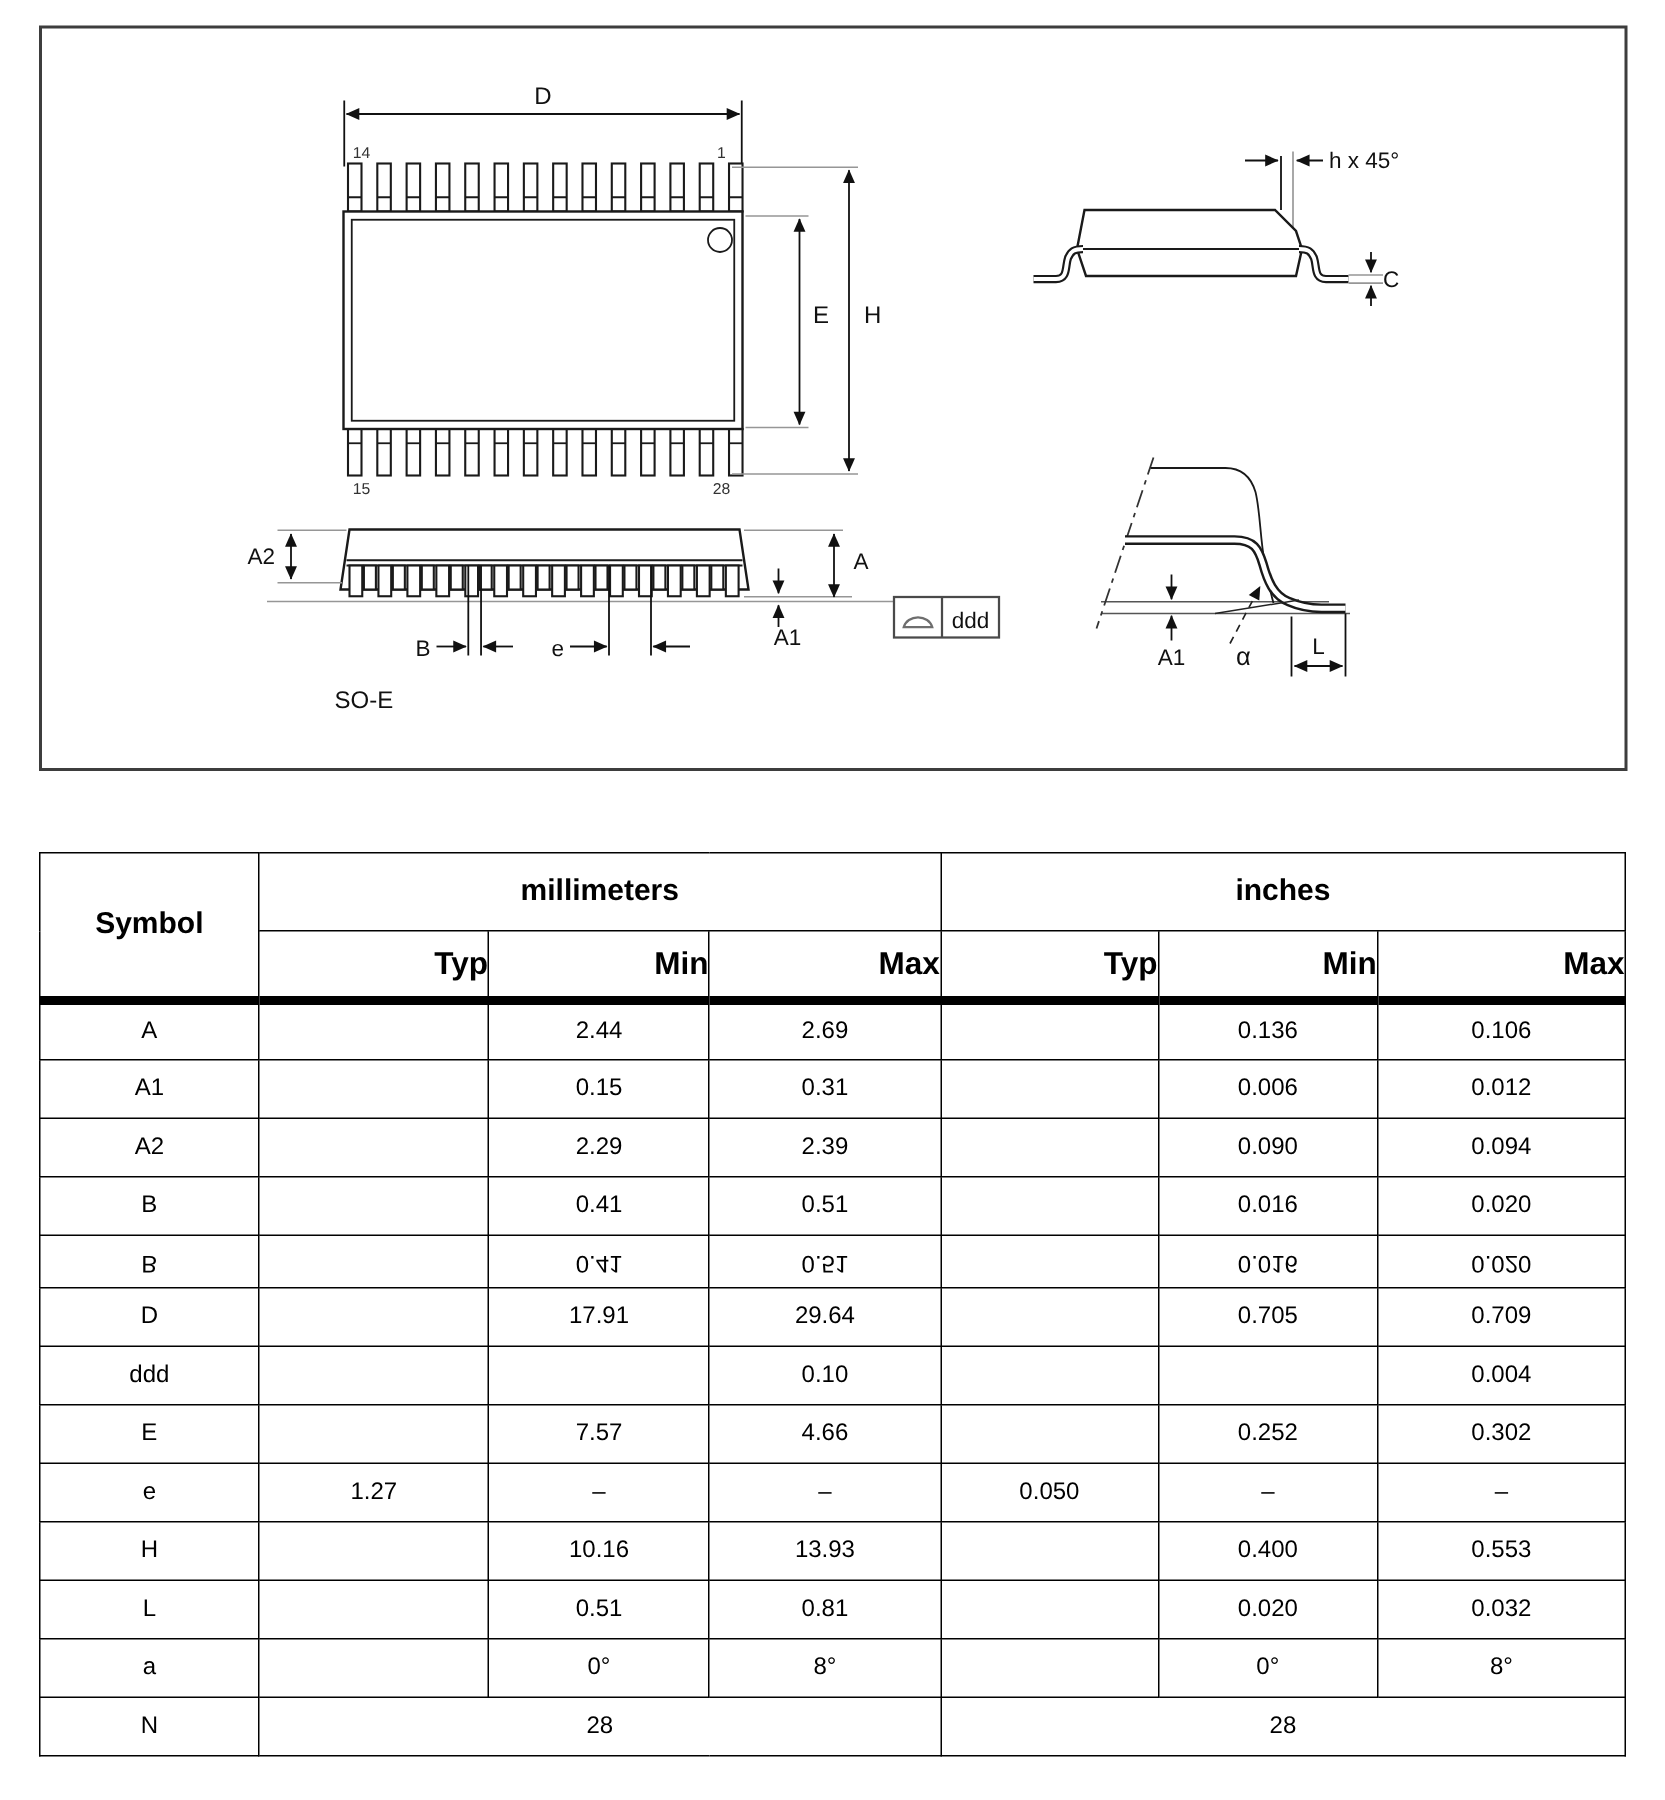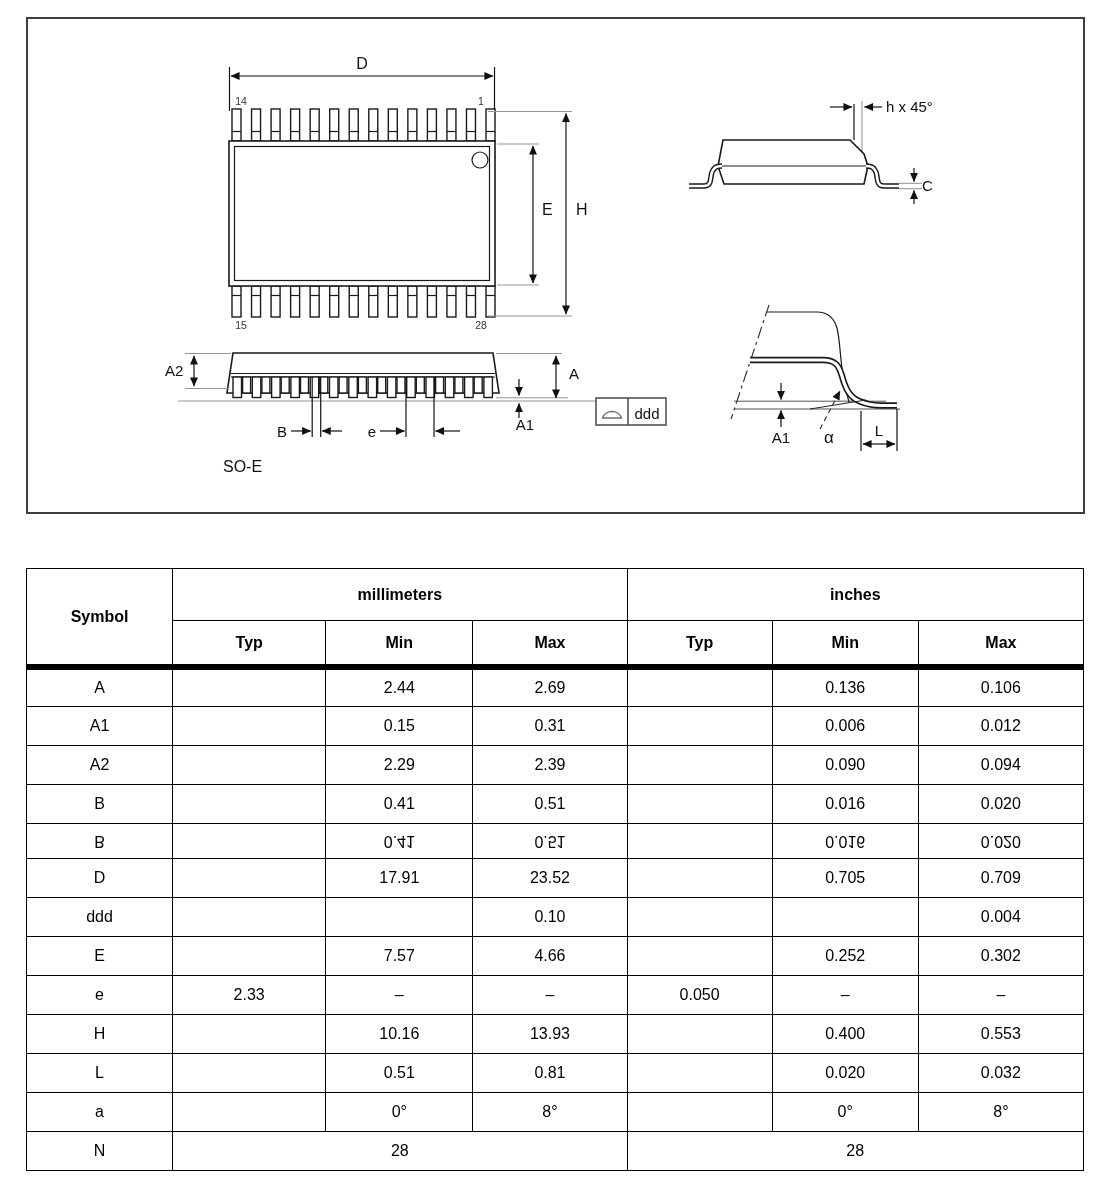--- a/index.html
+++ b/index.html
@@ -19,22 +19,22 @@
   .leadblk{fill:none;stroke:#1a1a1a;stroke-width:5.5;}
   .leadwht{fill:none;stroke:#ffffff;stroke-width:2.6;}
   .leadblk2{fill:none;stroke:#1a1a1a;stroke-width:6.5;}
   .leadwht2{fill:none;stroke:#ffffff;stroke-width:3.2;}
 
   .dim-table{position:absolute;left:26px;top:568px;width:1058px;
         border-collapse:collapse;table-layout:fixed;font-size:16px;}
   .dim-table th,.dim-table td{border:1.2px solid #000;text-align:center;
         vertical-align:middle;padding:0;background:#fff;}
   .dim-table{border:1.5px solid #000;}
-  .dim-table thead tr.group-row th{height:51px;font-size:16px;}
-  .dim-table thead tr.sub-row th{height:43px;font-size:16px;}
+  .dim-table thead tr.group-row th{height:51px;font-size:20px;}
+  .dim-table thead tr.sub-row th{height:43px;font-size:21px;text-align:right;}
   .dim-table thead tr.sub-row th,
   .dim-table thead th.symbol-head{border-bottom:6px solid #000;}
   .dim-table tbody tr{height:39px;}
   .dim-table tbody tr.row-flipped{height:35px;}
   .row-flipped td span{display:inline-block;transform:scaleY(-1);}
 </style>
 </head>
 <body>
 
 <div class="page">
@@ -322,21 +322,21 @@
           <td><span>0.41</span></td>
           <td><span>0.51</span></td>
           <td><span></span></td>
           <td><span>0.016</span></td>
           <td><span>0.020</span></td>
         </tr>
         <tr>
           <td><span>D</span></td>
           <td><span></span></td>
           <td><span>17.91</span></td>
-          <td><span>23.52</span></td>
+          <td><span>29.64</span></td>
           <td><span></span></td>
           <td><span>0.705</span></td>
           <td><span>0.709</span></td>
         </tr>
         <tr>
           <td><span>ddd</span></td>
           <td><span></span></td>
           <td><span></span></td>
           <td><span>0.10</span></td>
           <td><span></span></td>
@@ -347,21 +347,21 @@
           <td><span>E</span></td>
           <td><span></span></td>
           <td><span>7.57</span></td>
           <td><span>4.66</span></td>
           <td><span></span></td>
           <td><span>0.252</span></td>
           <td><span>0.302</span></td>
         </tr>
         <tr>
           <td><span>e</span></td>
-          <td><span>2.33</span></td>
+          <td><span>1.27</span></td>
           <td><span>–</span></td>
           <td><span>–</span></td>
           <td><span>0.050</span></td>
           <td><span>–</span></td>
           <td><span>–</span></td>
         </tr>
         <tr>
           <td><span>H</span></td>
           <td><span></span></td>
           <td><span>10.16</span></td>

